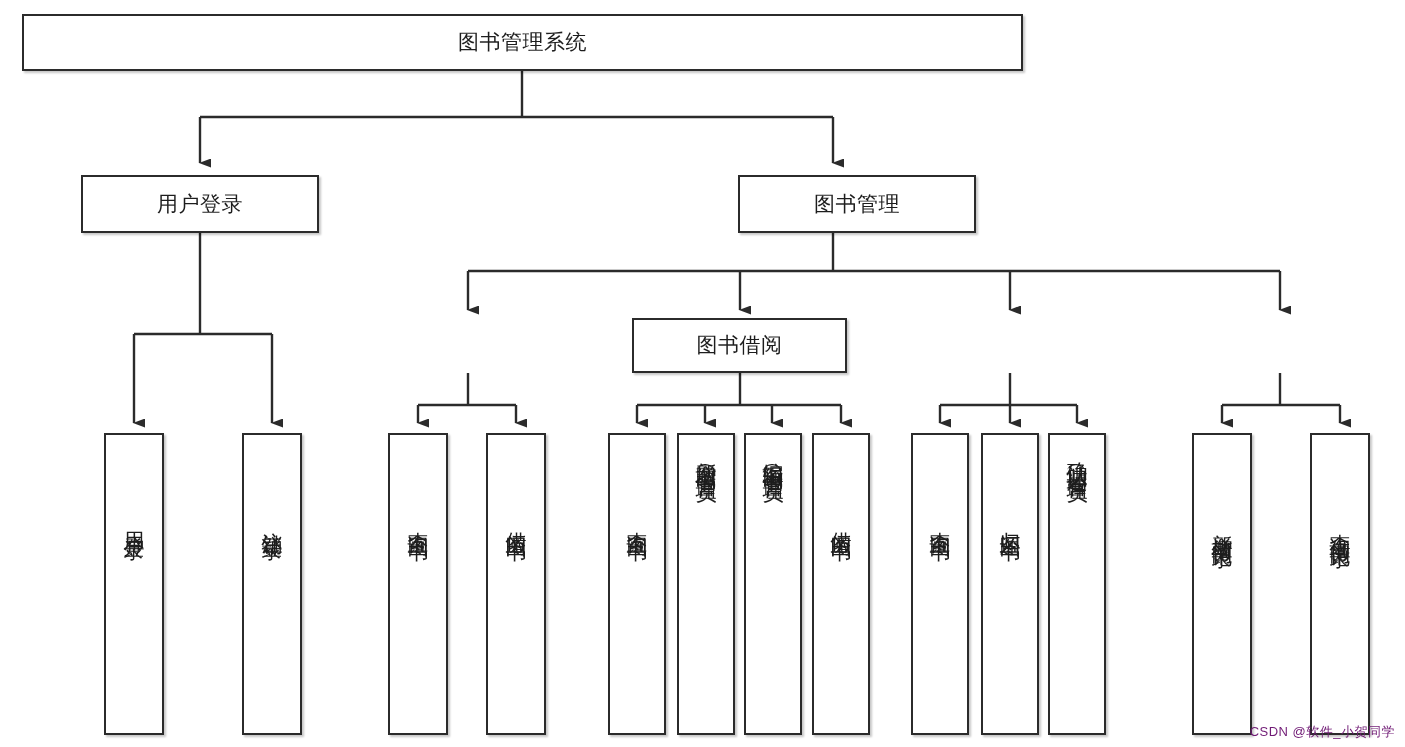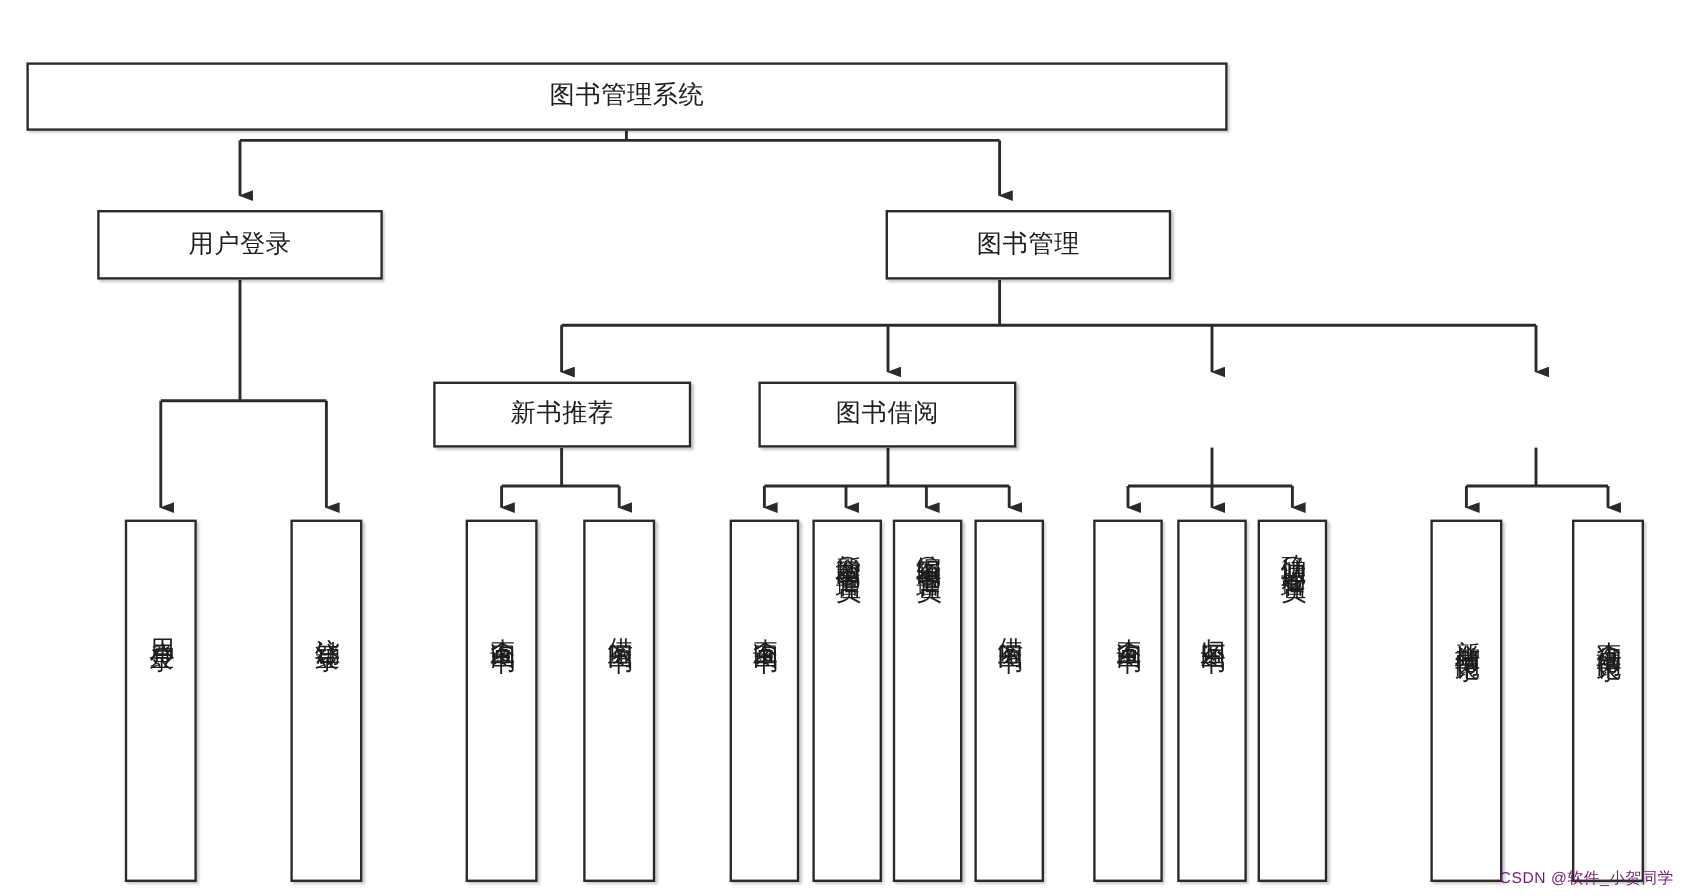--- a/index.html
+++ b/index.html
@@ -122,34 +122,31 @@
       <path d="M1010,405 L1010,423" marker-end="url(#arw)"></path>
       <path d="M1077,405 L1077,423" marker-end="url(#arw)"></path>
 
       <path d="M1280,373 L1280,405"></path>
       <path d="M1222,405 L1340,405"></path>
       <path d="M1222,405 L1222,423" marker-end="url(#arw)"></path>
       <path d="M1340,405 L1340,423" marker-end="url(#arw)"></path>
     </g>
   </svg>
 
-  <div class="node horiz" style="left:22px; top:14px; width:1001px; height:57px;margin-top:38px;">
+  <div class="node horiz" style="left:22px; top:14px; width:1001px; height:57px;">
     <span>图书管理系统</span>
   </div>
 
   <div class="node horiz" style="left:81px; top:175px; width:238px; height:58px;">
     <span>用户登录</span>
   </div>
   <div class="node horiz" style="left:738px; top:175px; width:238px; height:58px;">
     <span>图书管理</span>
   </div>
 
-  <div class="node horiz" style="left:361px; top:318px; width:215px; height:55px;">
-    <span>新书推荐</span>
-  </div>
   <div class="node horiz" style="left:632px; top:318px; width:215px; height:55px;align-items:center;">
     <span>图书借阅</span>
   </div>
 
   <div class="node vert mid" style="left:104px; top:433px; width:60px; height:302px;">
     <span class="vtext">用户登录</span>
   </div>
   <div class="node vert mid" style="left:242px; top:433px; width:60px; height:302px;">
     <span class="vtext">注销登录</span>
   </div>

